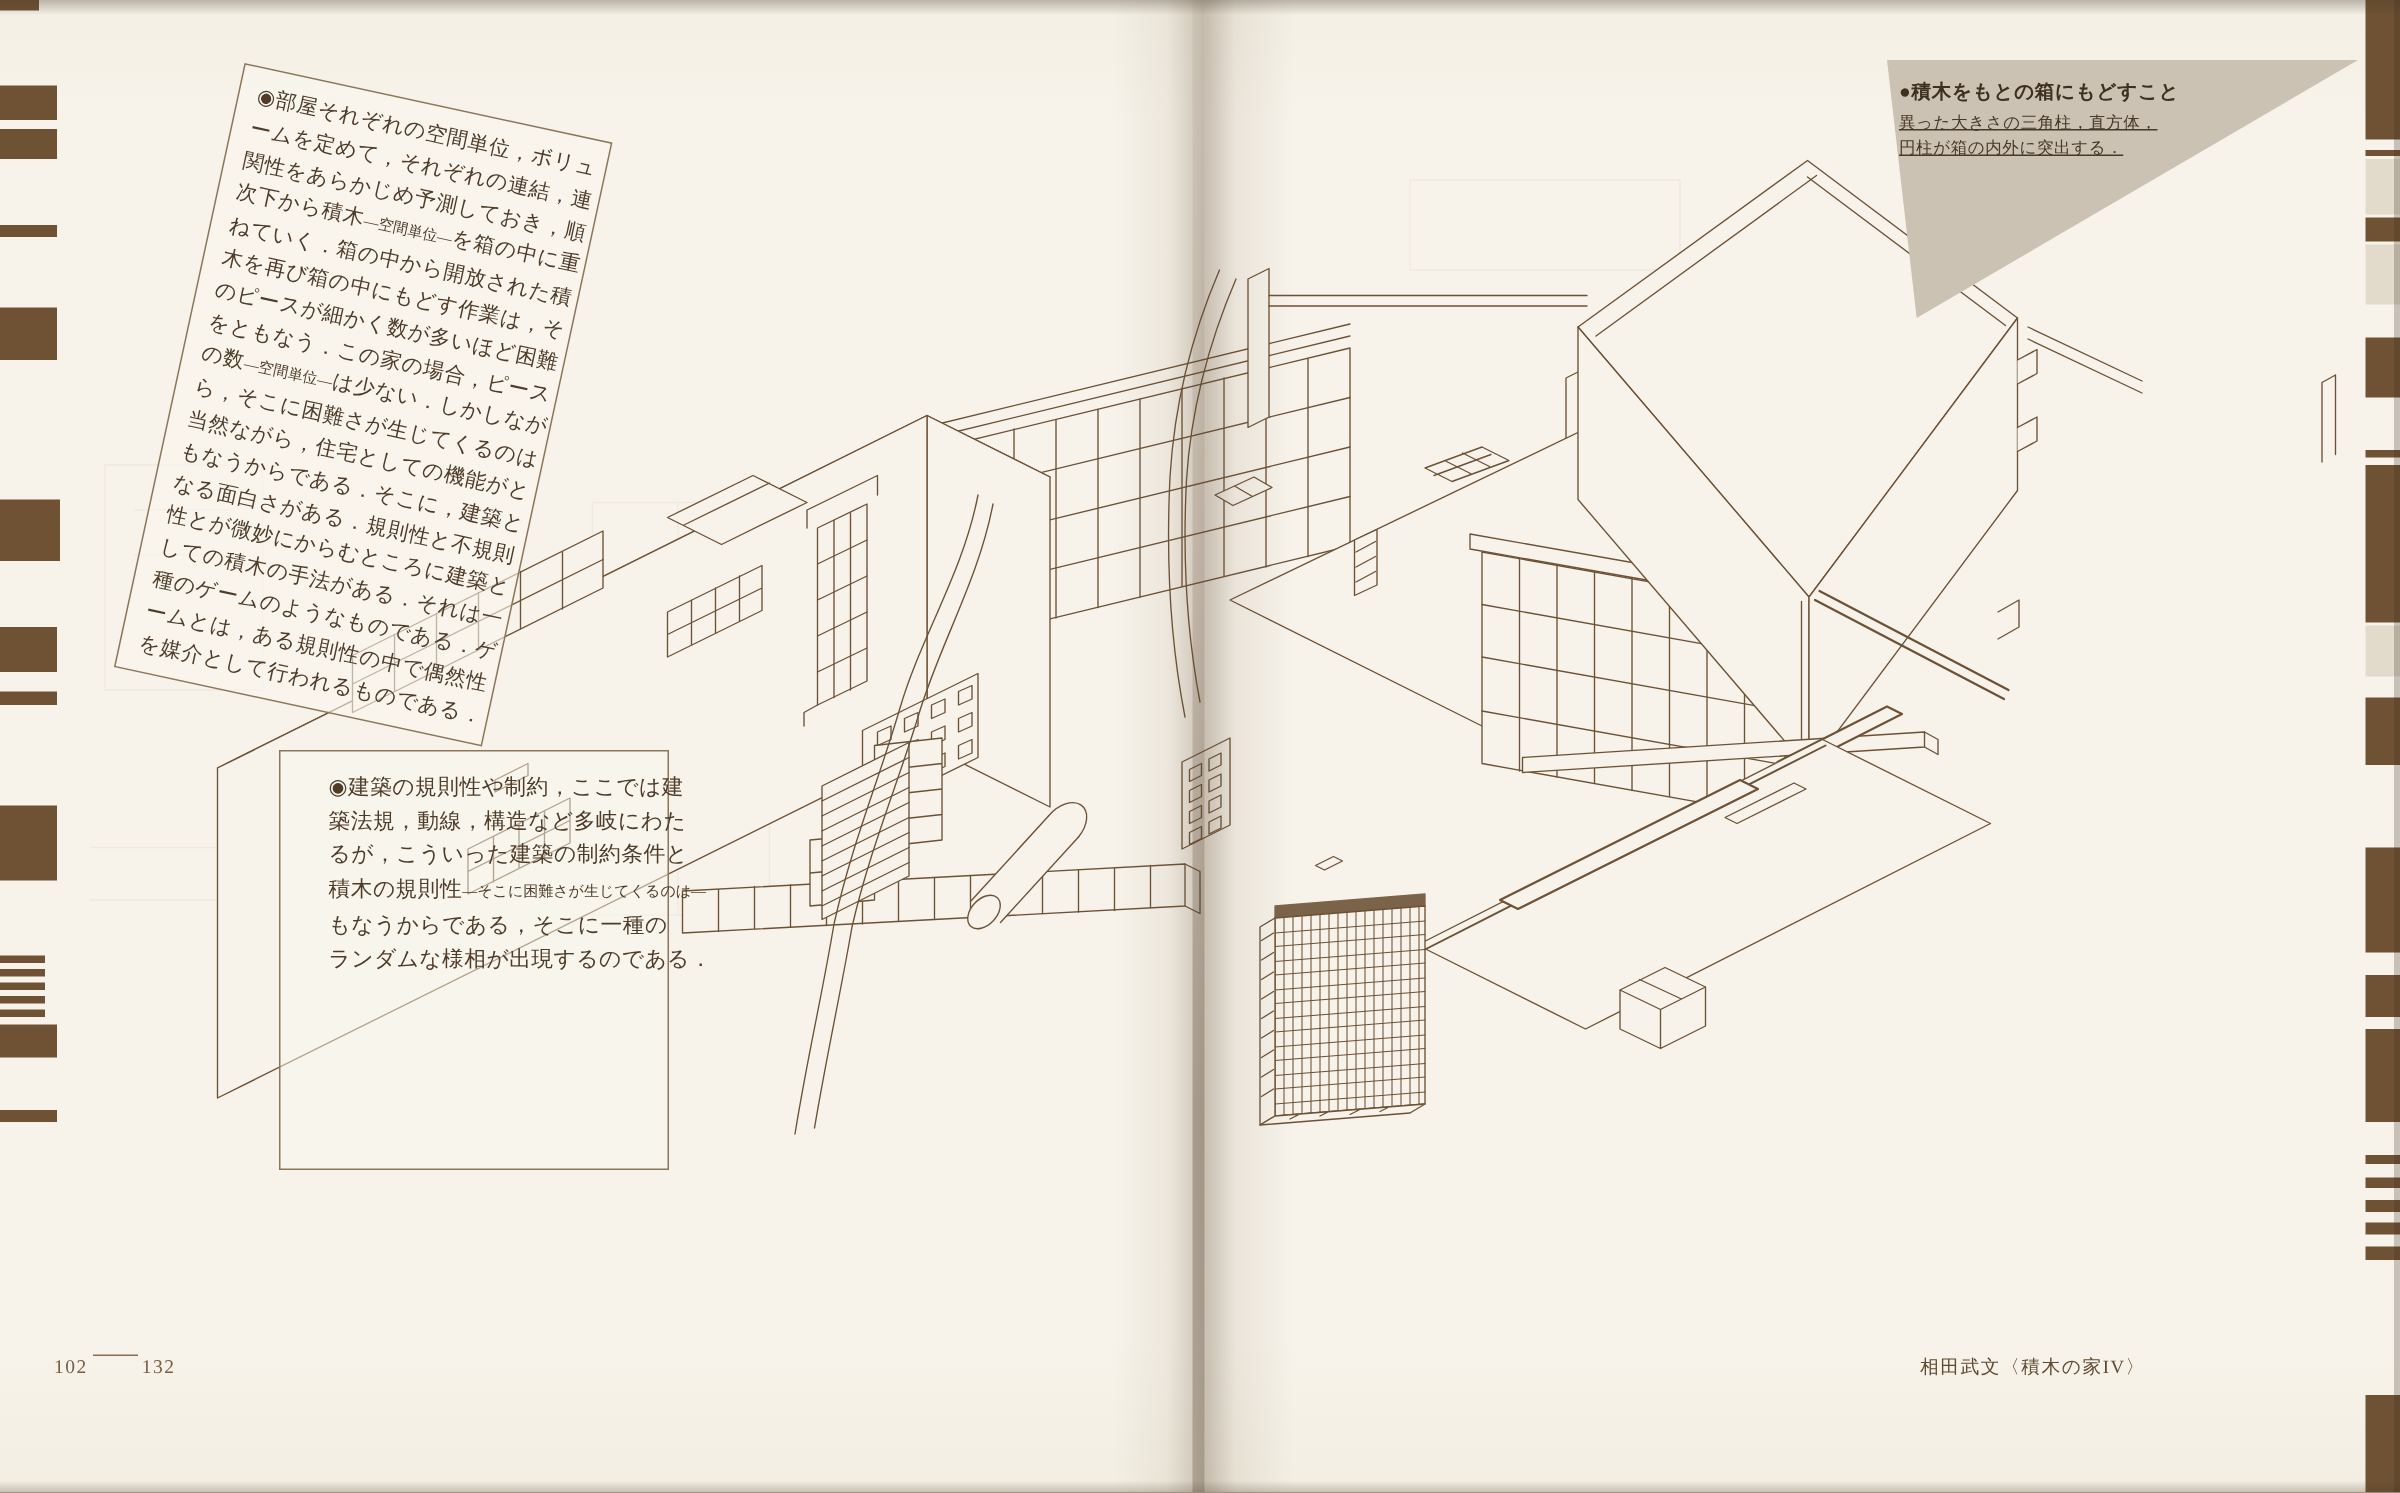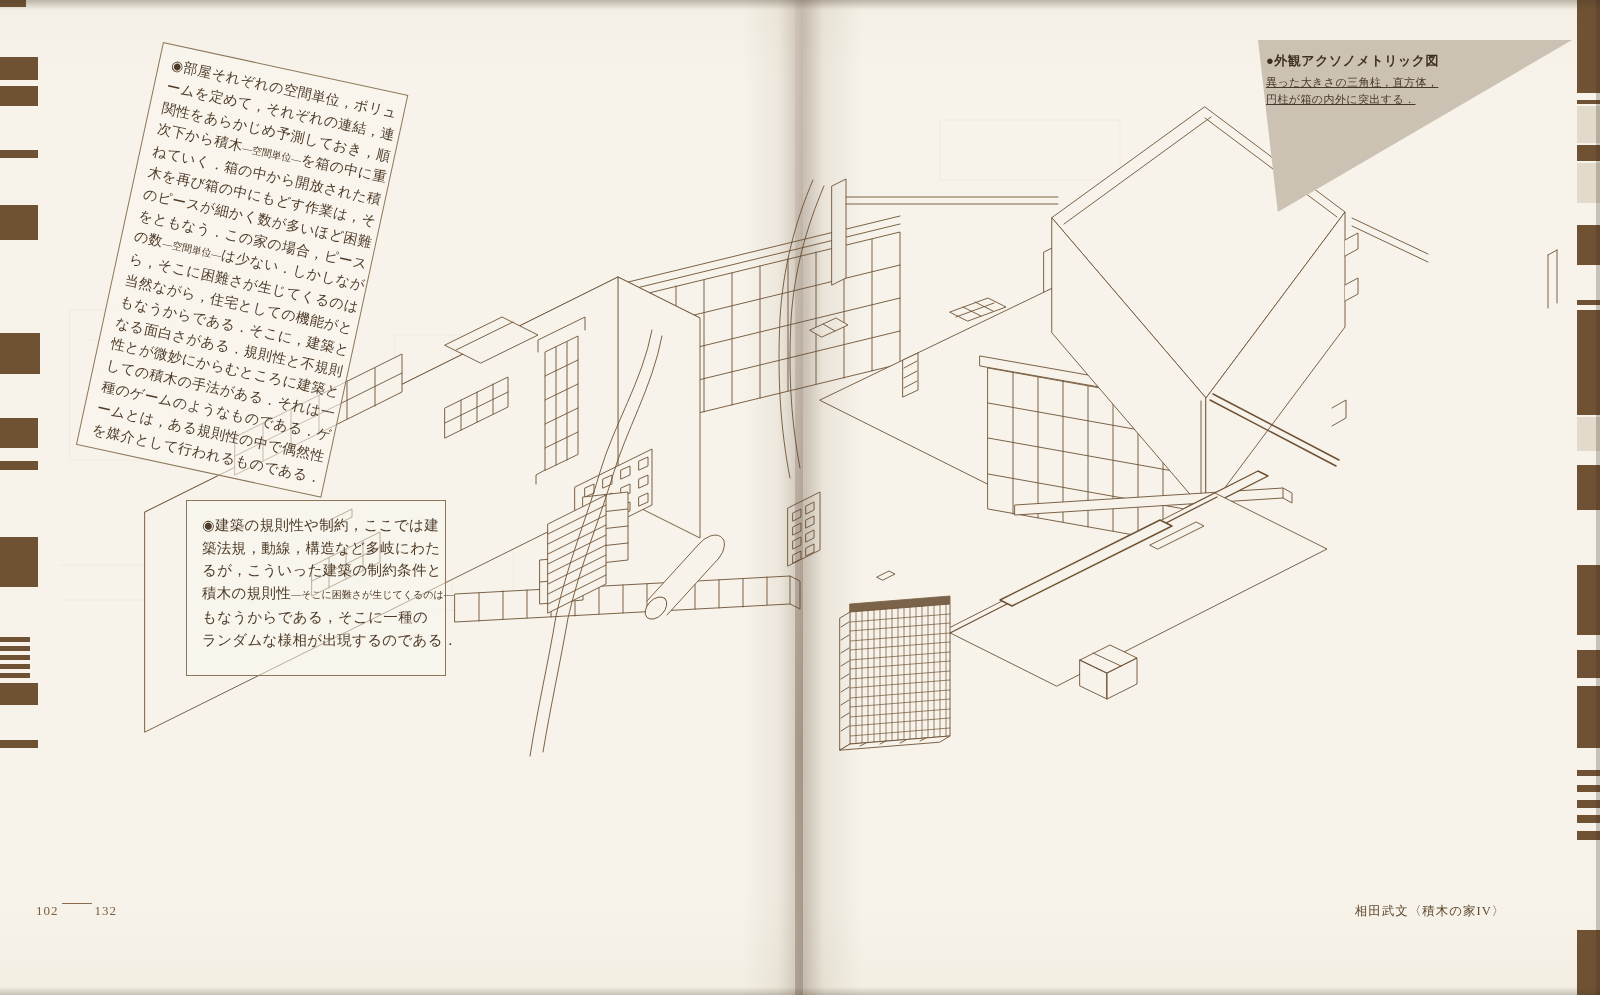--- a/index.html
+++ b/index.html
@@ -16,35 +16,35 @@
   .edge-right{position:absolute;top:0;right:0;width:4px;height:995px;background:rgba(60,45,30,.25);}
   
   .stripe{position:absolute;background:#6f5233;}
   .stripe.pale{background:#e2dbcc;}
   
   #note-rotated{position:absolute;left:163px;top:42px;width:251px;height:412px;
     border:1px solid #8d7658;transform:rotate(12.2deg);transform-origin:0 0;
     padding:9px 12px;box-sizing:border-box;background:rgba(250,247,238,.6);}
   #note-rotated .tline{font-size:14px;line-height:21.8px;letter-spacing:.4px;color:#4e3b28;white-space:nowrap;}
   
-  #note-box{position:absolute;left:186px;top:500px;width:260px;height:176px;
-    border:1px solid #8d7658;padding:13px 15px;box-sizing:border-box;background:rgba(250,247,238,.5);}
+  #note-box{position:absolute;left:186px;top:500px;width:260px;height:280px;
+    border:1px solid #8d7658;padding:13px 32px;box-sizing:border-box;background:rgba(250,247,238,.5);}
   #note-box .tline{font-size:14.5px;line-height:22.6px;letter-spacing:.3px;color:#4e3b28;white-space:nowrap;}
   .tline .small{font-size:10px;letter-spacing:0;}
   
   #caption-tri{position:absolute;left:1258px;top:40px;width:314px;height:172px;
     background:#cbc2b3;clip-path:polygon(0 0,100% 0,6.3% 100%);}
   #caption-content{position:absolute;left:1266px;top:52px;width:250px;}
   #caption-title{font-size:13px;font-weight:bold;color:#3e3020;letter-spacing:.5px;margin-bottom:4px;}
   #caption-content .tline{font-size:11px;line-height:17px;color:#48382a;letter-spacing:.4px;text-decoration:underline;}
   
   #folio{position:absolute;left:36px;top:903px;display:flex;align-items:flex-start;
     font-size:13px;letter-spacing:1px;color:#7a5c3e;}
   #folio .rule{display:inline-block;width:30px;height:1px;background:#8a6c4c;margin:0 3px;}
-  #credit{position:absolute;left:1280px;top:903px;width:300px;text-align:center;
+  #credit{position:absolute;left:1280px;top:903px;width:300px;text-align:left;
     font-size:12.5px;color:#60492f;letter-spacing:1px;}
   svg{position:absolute;left:0;top:0;}
 </style>
 </head>
 <body>
 
 <div id="spread">
 
   <svg width="1600" height="995" viewBox="0 0 1600 995" stroke="#6d5134" stroke-width="0.9" fill="none" stroke-linejoin="round" stroke-linecap="round">
 
@@ -188,21 +188,21 @@
     </g>
 
     <g>
       <path d="M652,330 C642,382 614,424 600,472 C586,520 568,562 556,616 C548,664 538,706 530,756"></path>
       <path d="M662,336 C652,388 626,430 612,478 C598,524 580,566 568,618 C560,664 551,704 543,752"></path>
     </g>
   </svg>
 
   <div id="caption-tri"></div>
   <div id="caption-content">
-    <div id="caption-title">●外観アクソノメトリック図</div>
+    <div id="caption-title">●積木をもとの箱にもどすこと</div>
     <div>
         <div class="tline"><span>異った大きさの三角柱，直方体，</span></div>
         <div class="tline"><span>円柱が箱の内外に突出する．</span></div>
       </div>
   </div>
 
   <div id="note-rotated">
     <div>
         <div class="tline"><span>◉部屋それぞれの空間単位，ボリュ</span></div>
         <div class="tline"><span>ームを定めて，それぞれの連結，連</span></div>

